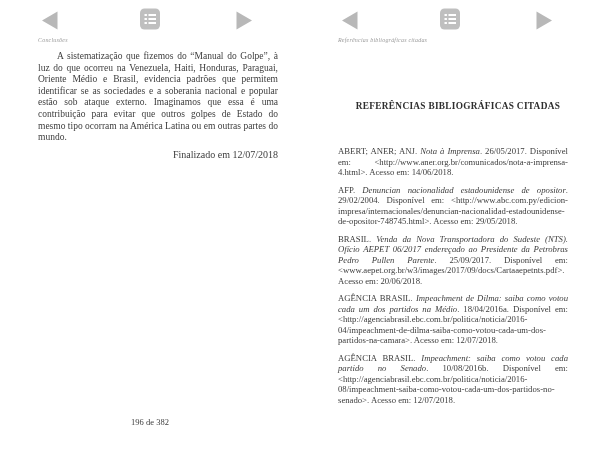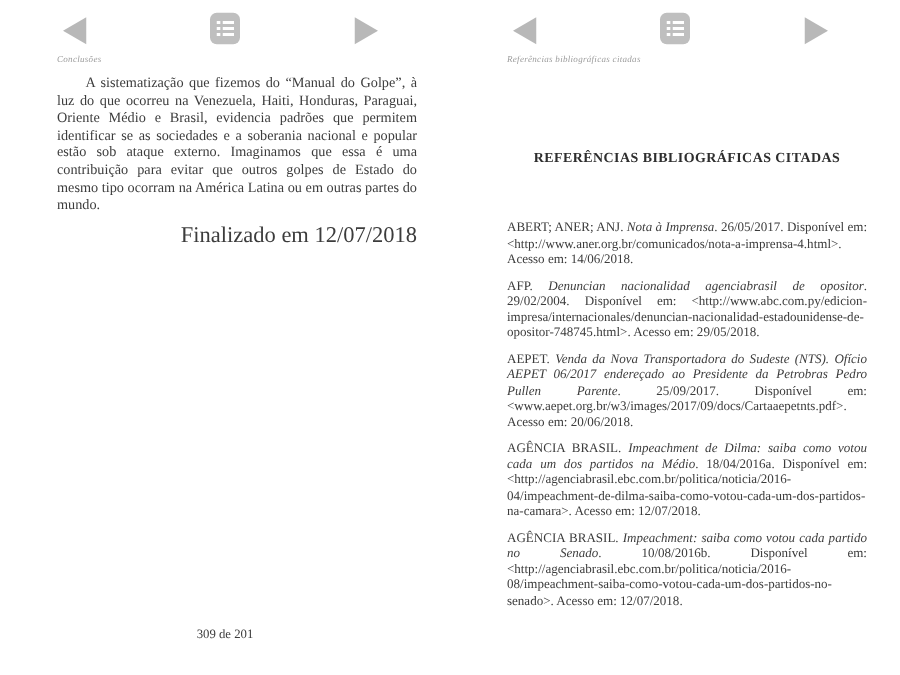--- a/index.html
+++ b/index.html
@@ -20,31 +20,31 @@
     position:absolute;left:38px;top:37px;width:240px;
     font-size:6px;font-style:italic;color:#9b9b9b;letter-spacing:.2px;
   }
 
   .body-block{position:absolute;left:38px;top:51px;width:240px;}
   .body-paragraph{
     margin:0;font-size:9.5px;line-height:11.6px;text-align:justify;
     text-indent:19px;color:#3c3c3c;
   }
   .finalized{
-    margin-top:5px;text-align:right;font-size:15px;color:#3c3c3c;
+    margin-top:5px;text-align:right;font-size:10px;color:#3c3c3c;
   }
 
   .chapter-title{
     position:absolute;left:38px;top:101px;width:240px;margin:0;
     text-align:center;font-size:9.3px;font-weight:bold;
     letter-spacing:.3px;color:#2e2e2e;
   }
   .bib-list{position:absolute;left:38px;top:146px;width:240px;}
   .bib-entry{
-    margin:0 0 7px 0;font-size:8.7px;line-height:10.5px;
+    margin:0 10px 7px 0;font-size:8.7px;line-height:10.5px;
     text-align:justify;overflow-wrap:anywhere;color:#3c3c3c;
   }
   .bib-entry em{font-style:italic;}
 
   .page-number{
     position:absolute;bottom:23px;left:0;width:100%;
     text-align:center;font-size:8.5px;color:#3c3c3c;
   }
 </style>
 </head>
@@ -81,21 +81,21 @@
       </span>
     </button>
 
     <div class="running-head">Conclusões</div>
 
     <div class="body-block">
       <p class="body-paragraph">A sistematização que fizemos do “Manual do Golpe”, à luz do que ocorreu na Venezuela, Haiti, Honduras, Paraguai, Oriente Médio e Brasil, evidencia padrões que permitem identificar se as sociedades e a soberania nacional e popular estão sob ataque externo. Imaginamos que essa é uma contribuição para evitar que outros golpes de Estado do mesmo tipo ocorram na América Latina ou em outras partes do mundo.</p>
       <div class="finalized">Finalizado em 12/07/2018</div>
     </div>
 
-    <div class="page-number">309 de 201</div>
+    <div class="page-number">196 de 382</div>
   </section>
 
   <section class="page">
     <button class="nav-btn nav-back">
       <span>
         <svg width="19" height="19" viewBox="0 0 19 19">
             <polygon points="17.5,0.5 17.5,18.5 2,9.5" fill="#b8b8b8"></polygon>
           </svg>
       </span>
     </button>
@@ -119,21 +119,21 @@
           </svg>
       </span>
     </button>
 
     <div class="running-head">Referências bibliográficas citadas</div>
 
     <h1 class="chapter-title">REFERÊNCIAS BIBLIOGRÁFICAS CITADAS</h1>
 
     <div class="bib-list">
         <p class="bib-entry"><span>ABERT; ANER; ANJ. </span><em>Nota à Imprensa</em><span>. 26/05/2017. Disponível em: &lt;http://www.aner.org.br/comunicados/nota-a-imprensa-4.html&gt;. Acesso em: 14/06/2018.</span></p>
-        <p class="bib-entry"><span>AFP. </span><em>Denuncian nacionalidad agenciabrasil de opositor</em><span>. 29/02/2004. Disponível em: &lt;http://www.abc.com.py/edicion-impresa/internacionales/denuncian-nacionalidad-estadounidense-de-opositor-748745.html&gt;. Acesso em: 29/05/2018.</span></p>
-        <p class="bib-entry"><span>AEPET. </span><em>Venda da Nova Transportadora do Sudeste (NTS). Ofício AEPET 06/2017 endereçado ao Presidente da Petrobras Pedro Pullen Parente</em><span>. 25/09/2017. Disponível em: &lt;www.aepet.org.br/w3/images/2017/09/docs/Cartaaepetnts.pdf&gt;. Acesso em: 20/06/2018.</span></p>
+        <p class="bib-entry"><span>AFP. </span><em>Denuncian nacionalidad estadounidense de opositor</em><span>. 29/02/2004. Disponível em: &lt;http://www.abc.com.py/edicion-impresa/internacionales/denuncian-nacionalidad-estadounidense-de-opositor-748745.html&gt;. Acesso em: 29/05/2018.</span></p>
+        <p class="bib-entry"><span>BRASIL. </span><em>Venda da Nova Transportadora do Sudeste (NTS). Ofício AEPET 06/2017 endereçado ao Presidente da Petrobras Pedro Pullen Parente</em><span>. 25/09/2017. Disponível em: &lt;www.aepet.org.br/w3/images/2017/09/docs/Cartaaepetnts.pdf&gt;. Acesso em: 20/06/2018.</span></p>
         <p class="bib-entry"><span>AGÊNCIA BRASIL. </span><em>Impeachment de Dilma: saiba como votou cada um dos partidos na Médio</em><span>. 18/04/2016a. Disponível em: &lt;http://agenciabrasil.ebc.com.br/politica/noticia/2016-04/impeachment-de-dilma-saiba-como-votou-cada-um-dos-partidos-na-camara&gt;. Acesso em: 12/07/2018.</span></p>
         <p class="bib-entry"><span>AGÊNCIA BRASIL. </span><em>Impeachment: saiba como votou cada partido no Senado</em><span>. 10/08/2016b. Disponível em: &lt;http://agenciabrasil.ebc.com.br/politica/noticia/2016-08/impeachment-saiba-como-votou-cada-um-dos-partidos-no-senado&gt;. Acesso em: 12/07/2018.</span></p>
       </div>
 
   </section>
 
 </div>
 
 </body></html>

